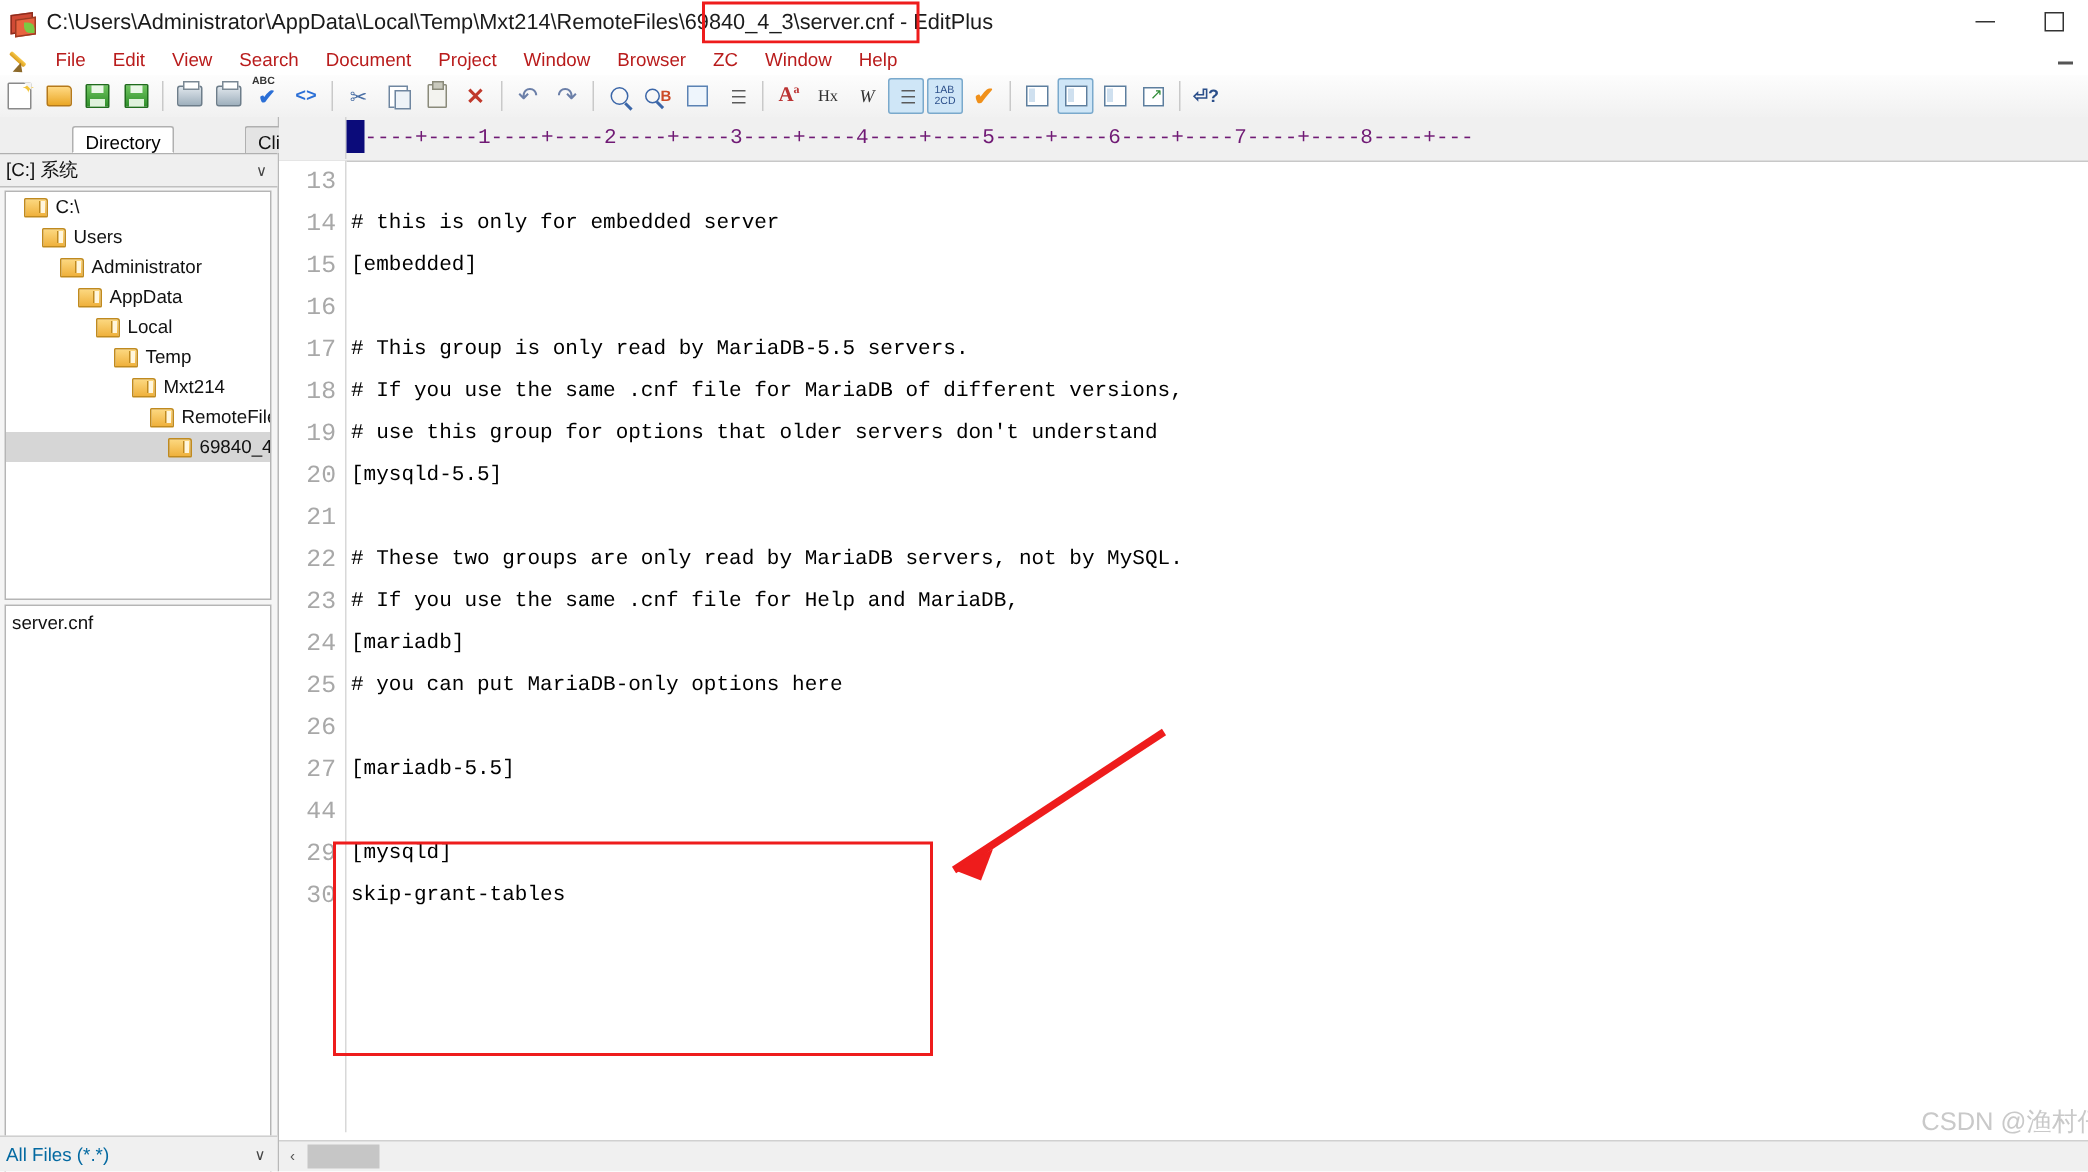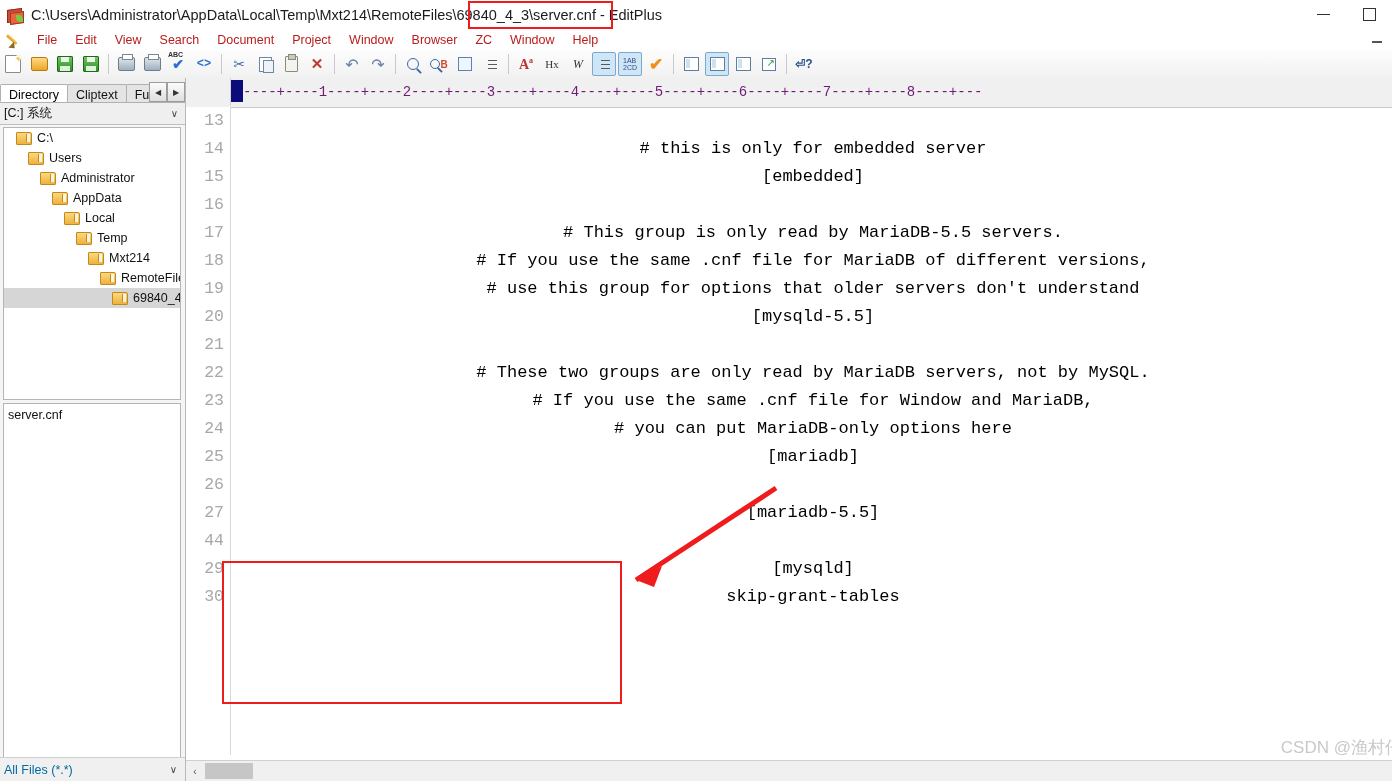--- a/index.html
+++ b/index.html
@@ -153,21 +153,21 @@
   }
   .side-tabs {
     position: absolute; left: 0; top: 0; width: 185px; height: 24px;
     display: flex; align-items: flex-end;
     background: #efefef; border-bottom: 1px solid #b0b0b0;
   }
   .side-tab {
     font-size: 12.5px; color: #111; padding: 3px 8px 3px 8px; height: 18px;
     border: 1px solid #b0b0b0; border-bottom: none; background: #e4e4e4;
     border-radius: 2px 2px 0 0; margin-right: -1px; white-space: nowrap;
-    box-sizing: border-box; line-height: 14px;
+    box-sizing: border-box; line-height: 14px; margin-left: 48px;
   }
   .side-tab.active { background: #ffffff; color:#000; border-bottom: 1px solid #ffffff; }
   .side-tab.clipped { overflow: hidden; max-width: 36px; }
   .tab-navs { display:flex; margin-left:auto; }
   .tab-nav {
     width: 18px; height: 20px; border: 1px solid #9d9d9d;
     background: linear-gradient(#fcfcfc,#dedede);
     display:flex; align-items:center; justify-content:center;
     font-size: 8px; color:#333; box-sizing:border-box;
   }
@@ -240,23 +240,22 @@
   }
   .gutter .ln {
     height:28px; line-height:28px; text-align:right; padding-right:6px;
     font-family:"Liberation Mono", monospace; font-size:16.5px; color:#a8a8a8;
   }
   .codelines {
     position:absolute; left:48px; top:0; right:0; height:648px;
   }
   .codeline {
     height:28px; line-height:28px;
-    font-family:"Liberation Mono", monospace; font-size:17px; color:#000;
+    font-family:"Liberation Mono", monospace; font-size:14px; color:#000;
     white-space:pre;
-    text-align:center;
   }
   
   .code-redbox {
     position:absolute; left:36px; top:454px; width:400px; height:143px;
     border:2.5px solid #ee1c1c; box-sizing:border-box; pointer-events:none;
     background: transparent;
   }
   .arrow-svg { position:absolute; left:420px; top:375px; pointer-events:none; }
 
   .hscroll {
@@ -535,23 +534,23 @@
         <div class="codeline"></div>
         <div class="codeline"># this is only for embedded server</div>
         <div class="codeline">[embedded]</div>
         <div class="codeline"></div>
         <div class="codeline"># This group is only read by MariaDB-5.5 servers.</div>
         <div class="codeline"># If you use the same .cnf file for MariaDB of different versions,</div>
         <div class="codeline"># use this group for options that older servers don't understand</div>
         <div class="codeline">[mysqld-5.5]</div>
         <div class="codeline"></div>
         <div class="codeline"># These two groups are only read by MariaDB servers, not by MySQL.</div>
-        <div class="codeline"># If you use the same .cnf file for Window and MariaDB,</div>
+        <div class="codeline"># If you use the same .cnf file for Help and MariaDB,</div>
+        <div class="codeline">[mariadb]</div>
         <div class="codeline"># you can put MariaDB-only options here</div>
-        <div class="codeline">[mariadb]</div>
         <div class="codeline"></div>
         <div class="codeline">[mariadb-5.5]</div>
         <div class="codeline"></div>
         <div class="codeline">[mysqld]</div>
         <div class="codeline">skip-grant-tables</div>
       </div>
 
       <div class="code-redbox"></div>
 
       <svg class="arrow-svg" width="180" height="120">

